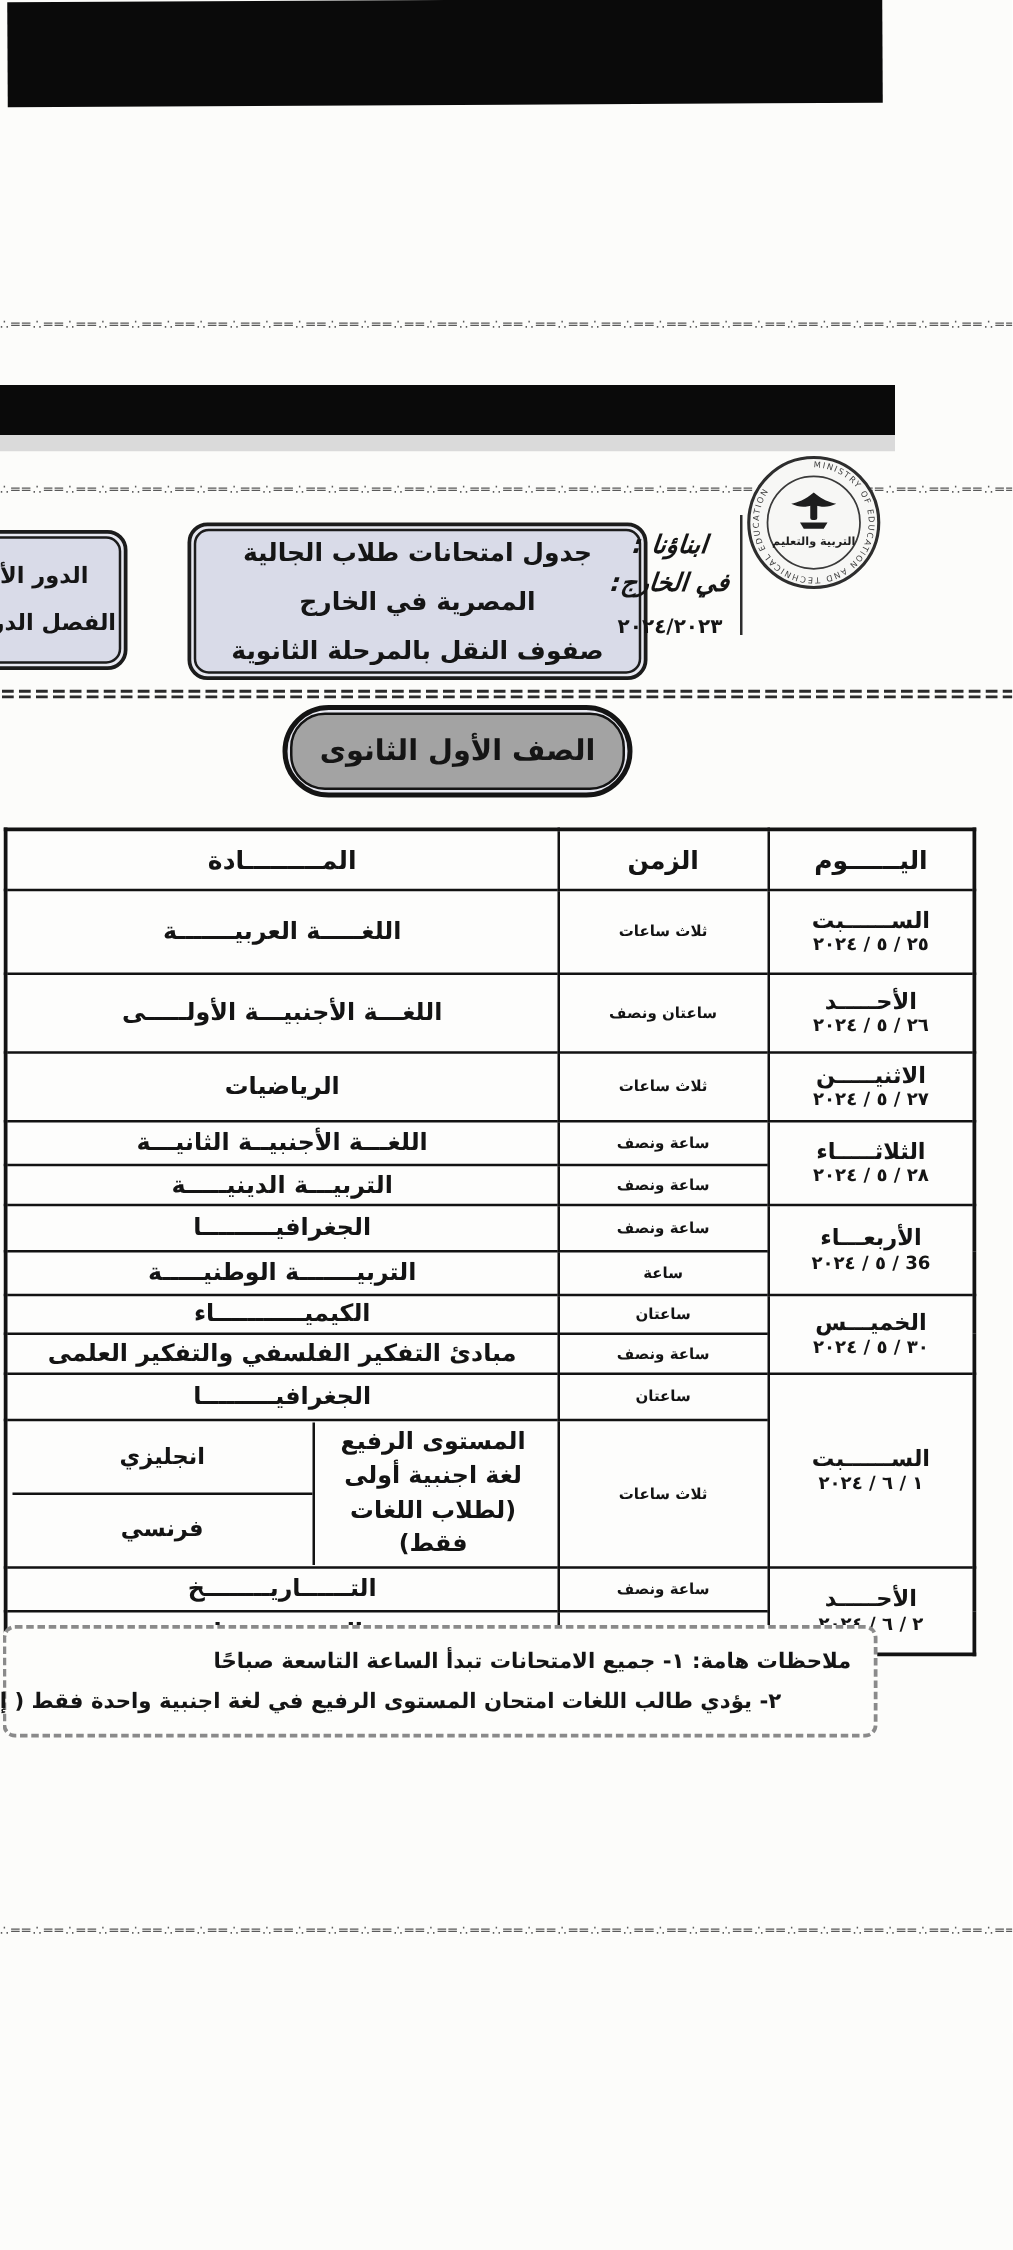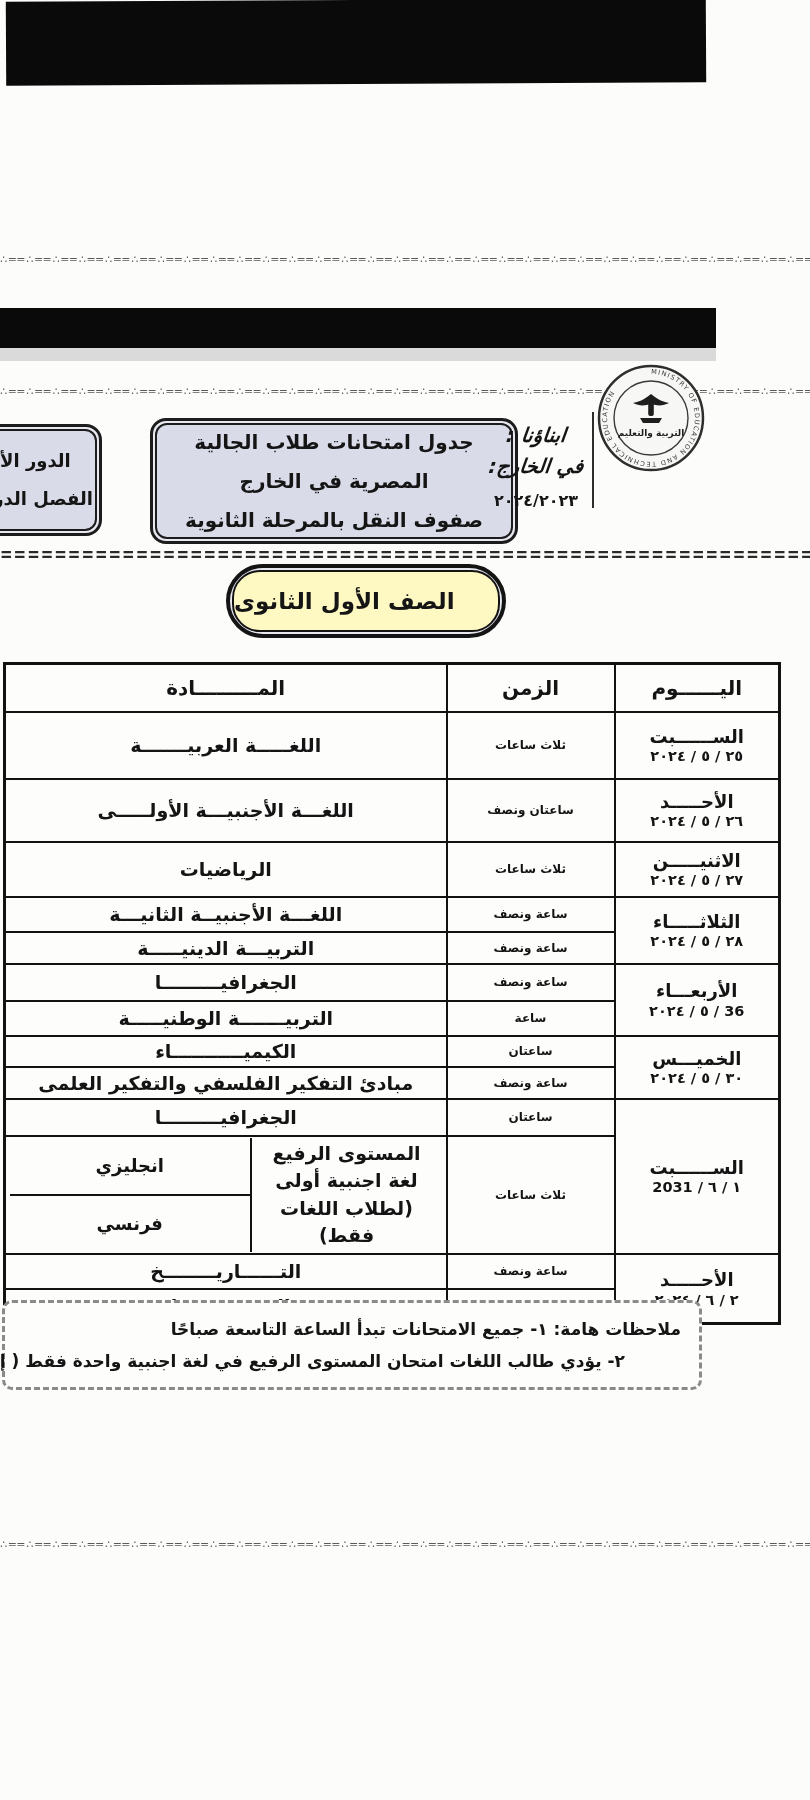--- a/index.html
+++ b/index.html
@@ -21,21 +21,21 @@
   .equals{
     white-space:nowrap;overflow:hidden;color:#2a2a2a;font-weight:bold;
     font-size:15px;letter-spacing:1px;transform:scaleY(1.35);
   }
   
   .dbox{border:3px solid #1c1c1c;border-radius:16px;padding:2px;background:#e7e8f0;}
   .dbox-in{border:2px solid #1c1c1c;border-radius:12px;height:100%;box-sizing:border-box;
     background:#d9dbe8;display:flex;flex-direction:column;align-items:center;justify-content:center;}
   .pill{border:4px solid #141414;border-radius:50px;padding:2px;background:#e7e8f0;}
   .pill-in{border:2px solid #141414;border-radius:28px;height:100%;box-sizing:border-box;
-    background:#fef9c3;display:flex;align-items:center;justify-content:flex-start;}
+    background:#a3a3a3;display:flex;align-items:center;justify-content:center;}
   .title-line{font-weight:bold;font-size:20px;direction:rtl;text-align:center;line-height:1.95;}
   .session-line{font-weight:bold;font-size:18px;direction:rtl;text-align:center;line-height:2.1;white-space:nowrap;}
   .slogan{direction:rtl;text-align:center;}
   .slogan .s1,.slogan .s2{
     font-weight:bold;font-style:italic;font-size:20px;line-height:1.55;
     transform:skewX(-6deg);white-space:nowrap;
   }
   .slogan .yr{font-weight:bold;font-size:16px;margin-top:9px;letter-spacing:1px;}
   .vline{background:#2d2d2d;}
   
@@ -207,21 +207,21 @@
       <td class="c-sub">الكيميـــــــــــاء</td>
     </tr>
     <tr style="height:32px">
       <td class="c-time">ساعة ونصف</td>
       <td class="c-sub">مبادئ التفكير الفلسفي والتفكير العلمى</td>
     </tr>
 
     <tr style="height:37px">
       <td class="c-day" rowspan="2">
         <div class="day-name">الســــــبت</div>
-        <div class="day-date">١ / ٦ / 2031</div>
+        <div class="day-date">١ / ٦ / ٢٠٢٤</div>
       </td>
       <td class="c-time">ساعتان</td>
       <td class="c-sub">الجغرافيـــــــــا</td>
     </tr>
     <tr style="height:85px">
       <td class="c-time">ثلاث ساعات</td>
       <td class="c-split">
         <div class="split">
           <div class="split-main">المستوى الرفيع
 لغة اجنبية أولى

